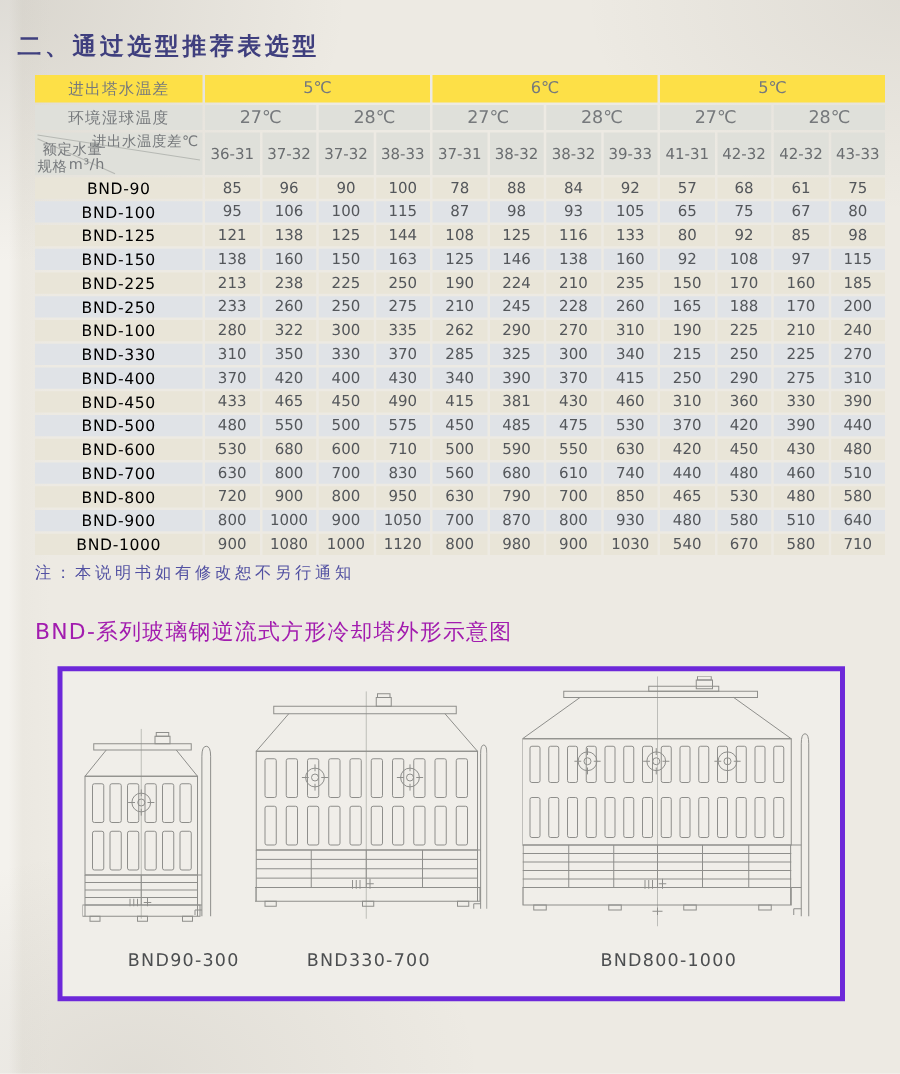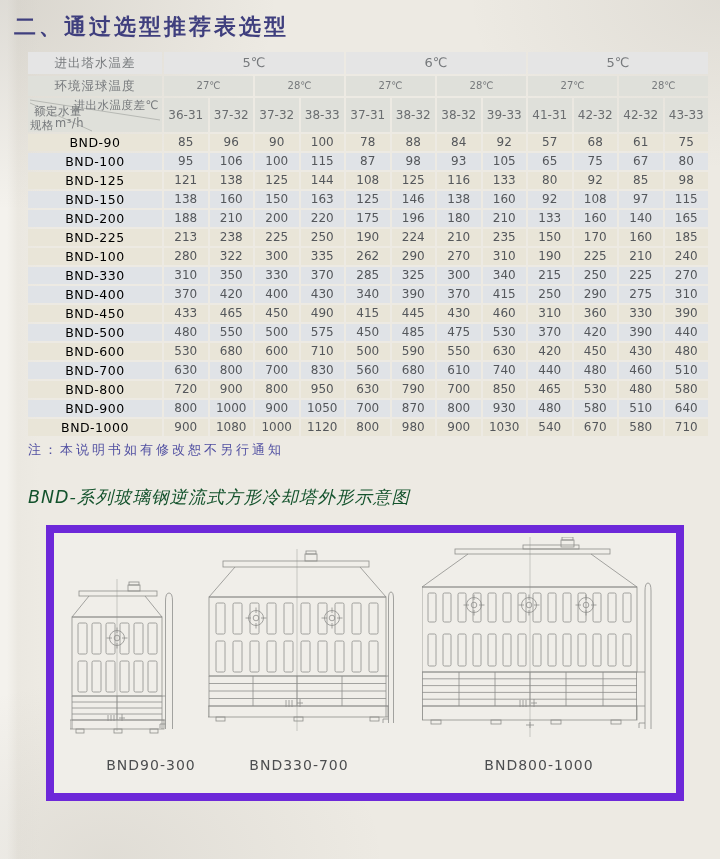--- a/index.html
+++ b/index.html
@@ -6,57 +6,56 @@
   body{
     width:720px;height:859px;overflow:hidden;position:relative;
     font-family:"DejaVu Sans","Liberation Sans",sans-serif;
     background:
       radial-gradient(55% 35% at 0% 0%, rgba(110,105,95,.16), transparent 70%),
       radial-gradient(50% 28% at 100% 0%, rgba(110,105,95,.10), transparent 70%),
       radial-gradient(55% 30% at 15% 100%, rgba(110,105,95,.10), transparent 70%),
       linear-gradient(90deg,#f4f2ed 0,#f4f2ed 7px,#ebe8e1 18px,#edeae3 40px,#edeae3 100%);
   }
   .title{
-    margin:12px 0 0 14px;font-size:22px;font-weight:700;letter-spacing:3px;
+    margin:24px 0 0 14px;font-size:19px;font-weight:700;letter-spacing:3px;
     color:#3f3f7e;
   }
   table.sel{
     border-collapse:separate;border-spacing:2px;table-layout:fixed;
     width:684px;margin:8px 0 0 26px;
   }
   table.sel td{
     padding:0;text-align:center;vertical-align:middle;line-height:1.05;
     font-size:12px;color:#54575b;overflow:hidden;
   }
-  tr.hr1 td{height:22px;background:#e5e5e5;color:#76797c;font-size:13px;}
-  tr.hr2 td{height:20px;background:#dfe0da;color:#76797c;font-size:10px;}
+  tr.hr1 td{height:22px;background:#fde047;color:#76797c;font-size:13px;}
+  tr.hr2 td{height:20px;background:#dfe0da;color:#76797c;font-size:14px;}
   tr.hr3 td{height:34px;background:#dfe0da;color:#6a6d70;font-size:12px;}
   tr.hr1 td.hlabel,tr.hr2 td.hlabel{font-size:12.5px;letter-spacing:1px;}
   td.corner{position:relative;}
   td.corner span{position:absolute;font-size:11.5px;color:#76797c;letter-spacing:.5px;}
   .c-tr{top:1px;right:3px;}
   .c-ml{top:7px;left:6px;}
   .c-unit{top:19px;left:27px;font-size:11px;text-align:right;}
   .c-bl{bottom:1px;left:2px;}
   svg.diag{position:absolute;left:0;top:0;width:100%;height:100%;}
   tbody tr td{height:17px;}
   tbody tr.cream td{background:#e9e5d8;}
   tbody tr.blue td{background:#e0e3e7;}
   tbody td.model{letter-spacing:.5px;color:#000000;font-size:12.5px;}
   .note{
     margin:3px 0 0 28px;font-size:13px;letter-spacing:3px;color:#5251a2;
   }
   .dtitle{
     margin:26px 0 4px 28px;font-size:17.5px;font-weight:500;letter-spacing:1px;
-    color:#14532d;
-    font-style:italic;
+    color:#a21caf;
   }
   .panel{
     position:relative;margin:16px 0 0 46px;width:622px;height:260px;
-    border:8px solid #6d28d9;background:#f0eee9;
+    border:4px solid #6d28d9;background:#f0eee9;
   }
   .panel svg.tower{position:absolute;}
   .t1{left:16px;top:46px;}
   .t2{left:154px;top:16px;}
   .t3{left:368px;top:4px;}
   .dlabel{
     position:absolute;top:224px;width:130px;text-align:center;
     font-size:14px;letter-spacing:1px;color:#4c4e50;
   }
   .l1{left:32px;} .l2{left:180px;} .l3{left:420px;}
@@ -183,50 +182,50 @@
           <td>163</td>
           <td>125</td>
           <td>146</td>
           <td>138</td>
           <td>160</td>
           <td>92</td>
           <td>108</td>
           <td>97</td>
           <td>115</td>
         </tr>
-        <tr class="blue">
-          <td class="model">BND-200</td>
-          <td>188</td>
-          <td>210</td>
-          <td>200</td>
-          <td>220</td>
-          <td>175</td>
-          <td>196</td>
-          <td>180</td>
-          <td>210</td>
-          <td>133</td>
-          <td>160</td>
-          <td>140</td>
-          <td>165</td>
-        </tr>
         <tr class="cream">
           <td class="model">BND-225</td>
           <td>213</td>
           <td>238</td>
           <td>225</td>
           <td>250</td>
           <td>190</td>
           <td>224</td>
           <td>210</td>
           <td>235</td>
           <td>150</td>
           <td>170</td>
           <td>160</td>
           <td>185</td>
         </tr>
+        <tr class="blue">
+          <td class="model">BND-250</td>
+          <td>233</td>
+          <td>260</td>
+          <td>250</td>
+          <td>275</td>
+          <td>210</td>
+          <td>245</td>
+          <td>228</td>
+          <td>260</td>
+          <td>165</td>
+          <td>188</td>
+          <td>170</td>
+          <td>200</td>
+        </tr>
         <tr class="cream">
           <td class="model">BND-100</td>
           <td>280</td>
           <td>322</td>
           <td>300</td>
           <td>335</td>
           <td>262</td>
           <td>290</td>
           <td>270</td>
           <td>310</td>
@@ -265,21 +264,21 @@
           <td>275</td>
           <td>310</td>
         </tr>
         <tr class="cream">
           <td class="model">BND-450</td>
           <td>433</td>
           <td>465</td>
           <td>450</td>
           <td>490</td>
           <td>415</td>
-          <td>445</td>
+          <td>381</td>
           <td>430</td>
           <td>460</td>
           <td>310</td>
           <td>360</td>
           <td>330</td>
           <td>390</td>
         </tr>
         <tr class="blue">
           <td class="model">BND-500</td>
           <td>480</td>

